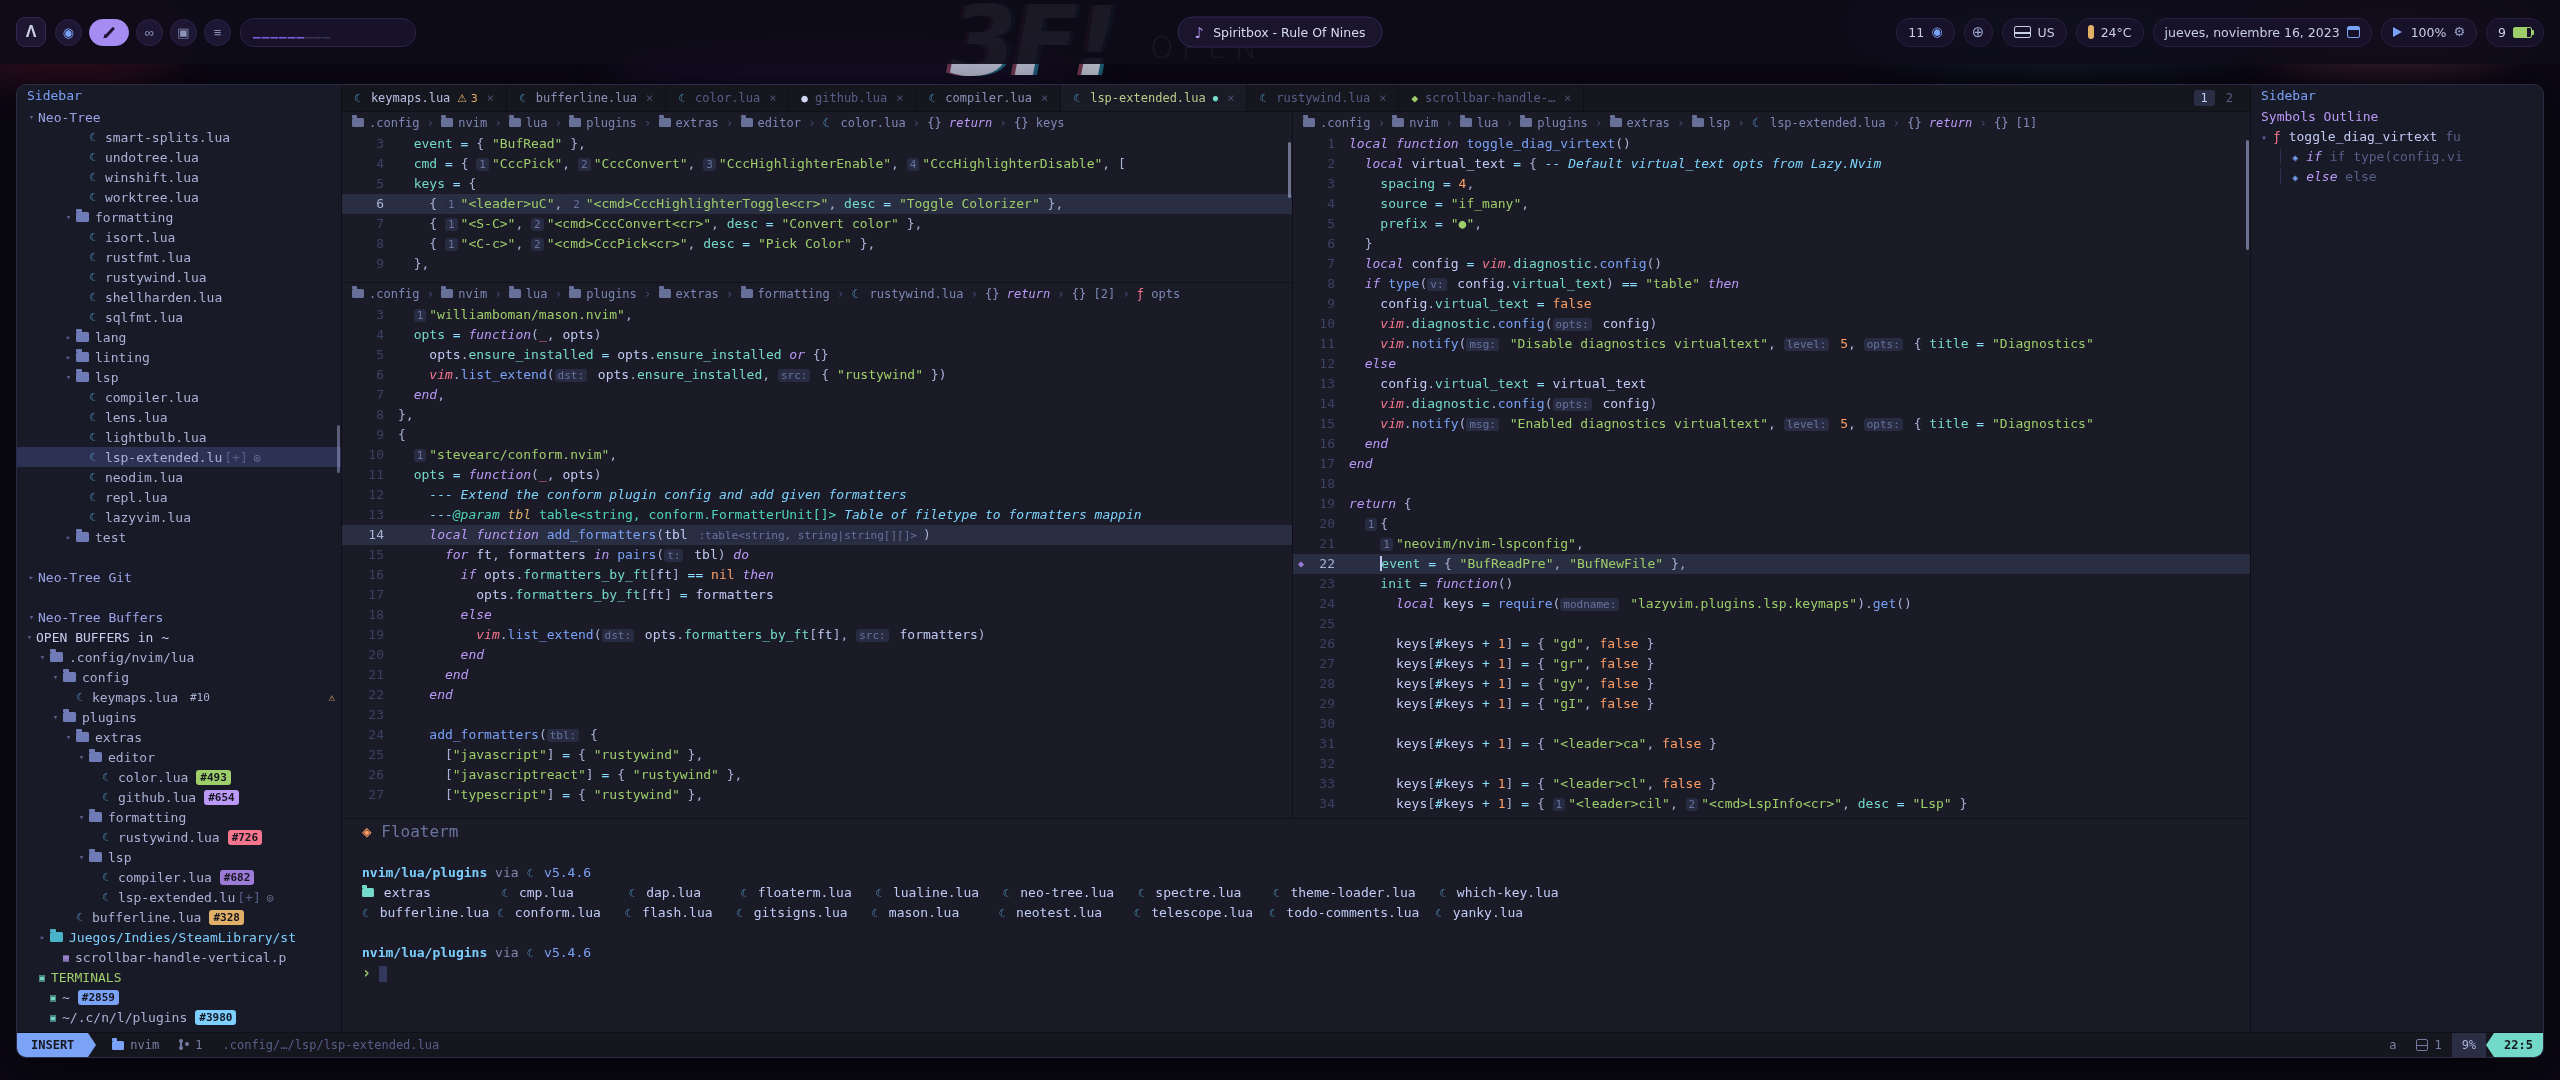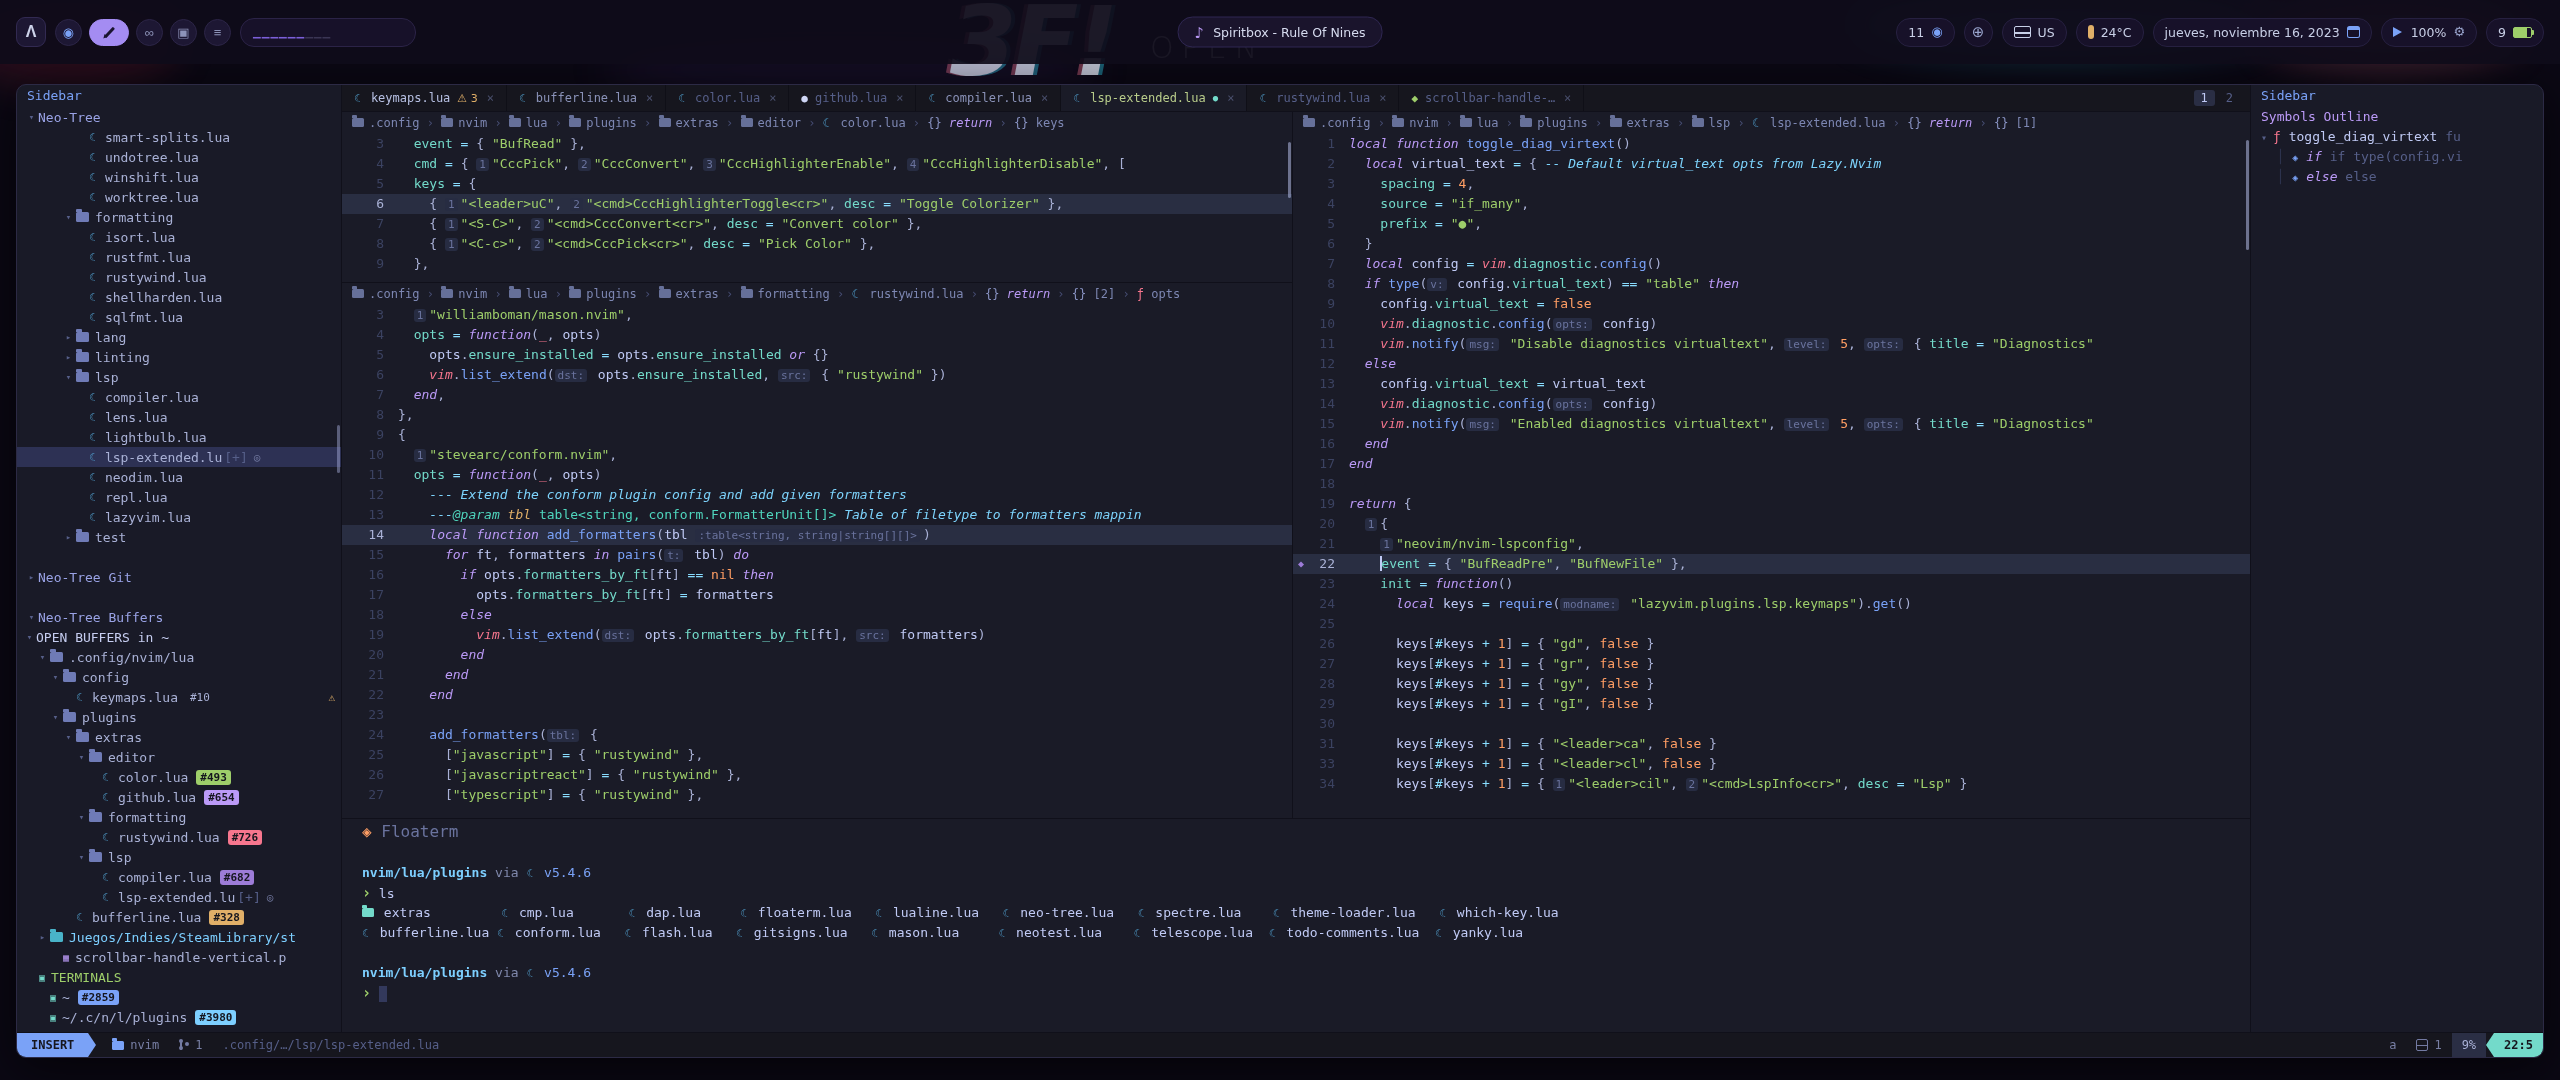--- a/index.html
+++ b/index.html
@@ -610,33 +610,33 @@
               <div class="cl hl"><span class="sg">◆</span><span class="ln">22</span><span class="ct"><span class="tk fg">    </span><span class="tk caret"></span><span class="tk pr">event</span><span class="tk op"> = </span><span class="tk fg">{ </span><span class="tk str">"BufReadPre"</span><span class="tk fg">, </span><span class="tk str">"BufNewFile"</span><span class="tk fg"> },</span></span></div>
               <div class="cl"><span class="sg"></span><span class="ln">23</span><span class="ct"><span class="tk fg">    </span><span class="tk pr">init</span><span class="tk op"> = </span><span class="tk kw">function</span><span class="tk fg">()</span></span></div>
               <div class="cl"><span class="sg"></span><span class="ln">24</span><span class="ct"><span class="tk kw">      local</span><span class="tk wh"> keys</span><span class="tk op"> = </span><span class="tk fn">require</span><span class="tk fg">(</span><span class="tk hint">modname:</span><span class="tk str"> "lazyvim.plugins.lsp.keymaps"</span><span class="tk fg">).</span><span class="tk fn">get</span><span class="tk fg">()</span></span></div>
               <div class="cl"><span class="sg"></span><span class="ln">25</span><span class="ct"></span></div>
               <div class="cl"><span class="sg"></span><span class="ln">26</span><span class="ct"><span class="tk fg">      </span><span class="tk wh">keys</span><span class="tk fg">[</span><span class="tk op">#</span><span class="tk wh">keys</span><span class="tk op"> + </span><span class="tk num">1</span><span class="tk fg">]</span><span class="tk op"> = </span><span class="tk fg">{ </span><span class="tk str">"gd"</span><span class="tk fg">, </span><span class="tk num">false</span><span class="tk fg"> }</span></span></div>
               <div class="cl"><span class="sg"></span><span class="ln">27</span><span class="ct"><span class="tk fg">      </span><span class="tk wh">keys</span><span class="tk fg">[</span><span class="tk op">#</span><span class="tk wh">keys</span><span class="tk op"> + </span><span class="tk num">1</span><span class="tk fg">]</span><span class="tk op"> = </span><span class="tk fg">{ </span><span class="tk str">"gr"</span><span class="tk fg">, </span><span class="tk num">false</span><span class="tk fg"> }</span></span></div>
               <div class="cl"><span class="sg"></span><span class="ln">28</span><span class="ct"><span class="tk fg">      </span><span class="tk wh">keys</span><span class="tk fg">[</span><span class="tk op">#</span><span class="tk wh">keys</span><span class="tk op"> + </span><span class="tk num">1</span><span class="tk fg">]</span><span class="tk op"> = </span><span class="tk fg">{ </span><span class="tk str">"gy"</span><span class="tk fg">, </span><span class="tk num">false</span><span class="tk fg"> }</span></span></div>
               <div class="cl"><span class="sg"></span><span class="ln">29</span><span class="ct"><span class="tk fg">      </span><span class="tk wh">keys</span><span class="tk fg">[</span><span class="tk op">#</span><span class="tk wh">keys</span><span class="tk op"> + </span><span class="tk num">1</span><span class="tk fg">]</span><span class="tk op"> = </span><span class="tk fg">{ </span><span class="tk str">"gI"</span><span class="tk fg">, </span><span class="tk num">false</span><span class="tk fg"> }</span></span></div>
               <div class="cl"><span class="sg"></span><span class="ln">30</span><span class="ct"></span></div>
               <div class="cl"><span class="sg"></span><span class="ln">31</span><span class="ct"><span class="tk fg">      </span><span class="tk wh">keys</span><span class="tk fg">[</span><span class="tk op">#</span><span class="tk wh">keys</span><span class="tk op"> + </span><span class="tk num">1</span><span class="tk fg">]</span><span class="tk op"> = </span><span class="tk fg">{ </span><span class="tk str">"&lt;leader&gt;ca"</span><span class="tk fg">, </span><span class="tk num">false</span><span class="tk fg"> }</span></span></div>
+              <div class="cl"><span class="sg"></span><span class="ln">32</span><span class="ct"></span></div>
               <div class="cl"><span class="sg"></span><span class="ln">33</span><span class="ct"><span class="tk fg">      </span><span class="tk wh">keys</span><span class="tk fg">[</span><span class="tk op">#</span><span class="tk wh">keys</span><span class="tk op"> + </span><span class="tk num">1</span><span class="tk fg">]</span><span class="tk op"> = </span><span class="tk fg">{ </span><span class="tk str">"&lt;leader&gt;cl"</span><span class="tk fg">, </span><span class="tk num">false</span><span class="tk fg"> }</span></span></div>
               <div class="cl"><span class="sg"></span><span class="ln">34</span><span class="ct"><span class="tk fg">      </span><span class="tk wh">keys</span><span class="tk fg">[</span><span class="tk op">#</span><span class="tk wh">keys</span><span class="tk op"> + </span><span class="tk num">1</span><span class="tk fg">]</span><span class="tk op"> = </span><span class="tk fg">{ </span><span class="tk idx">1</span><span class="tk str">"&lt;leader&gt;cil"</span><span class="tk fg">, </span><span class="tk idx">2</span><span class="tk str">"&lt;cmd&gt;LspInfo&lt;cr&gt;"</span><span class="tk fg">, </span><span class="tk pr">desc</span><span class="tk op"> = </span><span class="tk str">"Lsp"</span><span class="tk fg"> }</span></span></div>
             </div>
           </section>
       </div>
       <section class="floaterm">
         <div class="float-title">
           <span class="tk tflo">◈</span><span class="tk ttl"> </span><span class="tk ttl">Floaterm</span>
         </div>
         <div id="term-lines">
             <div class="fl"></div>
             <div class="fl"><span class="tk tb">nvim/lua/plugins</span><span class="tk tdim"> via </span><span class="tk tlua">☾</span><span class="tk tver"> v5.4.6</span></div>
-            <div class="fl"><span class="tk tp">›</span><span class="tk wh"> ls</span></div>
             <div class="fl"><span class="tk shft"></span><span class="tk wh"> extras         </span><span class="tk tlua">☾</span><span class="tk wh"> cmp.lua       </span><span class="tk tlua">☾</span><span class="tk wh"> dap.lua     </span><span class="tk tlua">☾</span><span class="tk wh"> floaterm.lua   </span><span class="tk tlua">☾</span><span class="tk wh"> lualine.lua   </span><span class="tk tlua">☾</span><span class="tk wh"> neo-tree.lua   </span><span class="tk tlua">☾</span><span class="tk wh"> spectre.lua    </span><span class="tk tlua">☾</span><span class="tk wh"> theme-loader.lua   </span><span class="tk tlua">☾</span><span class="tk wh"> which-key.lua</span></div>
             <div class="fl"><span class="tk tlua">☾</span><span class="tk wh"> bufferline.lua </span><span class="tk tlua">☾</span><span class="tk wh"> conform.lua   </span><span class="tk tlua">☾</span><span class="tk wh"> flash.lua   </span><span class="tk tlua">☾</span><span class="tk wh"> gitsigns.lua   </span><span class="tk tlua">☾</span><span class="tk wh"> mason.lua     </span><span class="tk tlua">☾</span><span class="tk wh"> neotest.lua    </span><span class="tk tlua">☾</span><span class="tk wh"> telescope.lua  </span><span class="tk tlua">☾</span><span class="tk wh"> todo-comments.lua  </span><span class="tk tlua">☾</span><span class="tk wh"> yanky.lua</span></div>
             <div class="fl"></div>
             <div class="fl"><span class="tk tb">nvim/lua/plugins</span><span class="tk tdim"> via </span><span class="tk tlua">☾</span><span class="tk tver"> v5.4.6</span></div>
             <div class="fl"><span class="tk tp">›</span><span class="tk fg"> </span><span class="tk tcaret"></span></div>
           </div>
       </section>
     </main>
 
     <aside class="sidebar-right">

